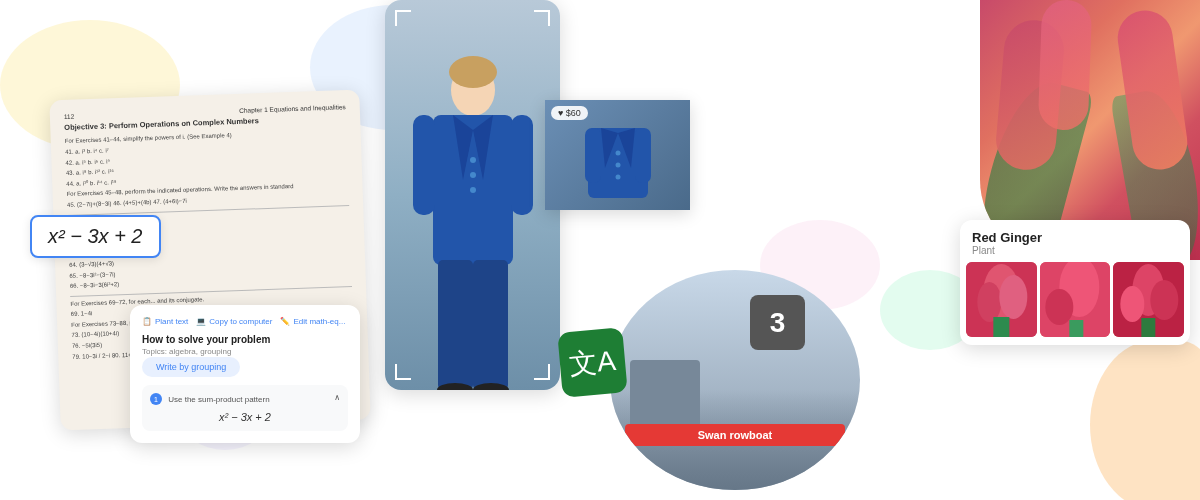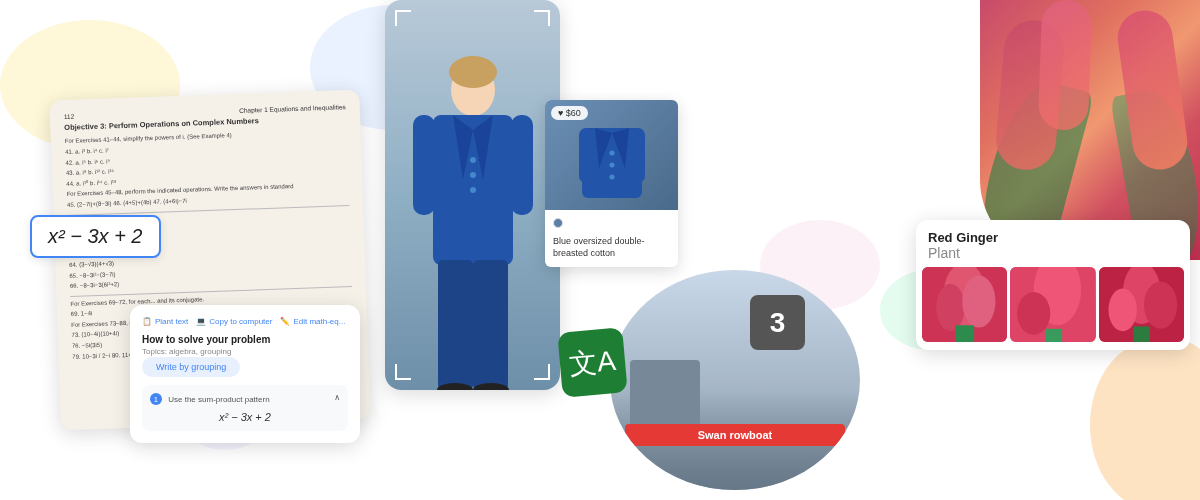--- a/index.html
+++ b/index.html
@@ -178,23 +178,23 @@
     .scan-tl { top: 10px; left: 10px; border-width: 2px 0 0 2px; }
     .scan-tr { top: 10px; right: 10px; border-width: 2px 2px 0 0; }
     .scan-bl { bottom: 10px; left: 10px; border-width: 0 0 2px 2px; }
     .scan-br { bottom: 10px; right: 10px; border-width: 0 2px 2px 0; }
 
     
     .product-card {
       position: absolute;
       left: 545px;
       top: 100px;
-      width: 133px;
+      width: 145px;
       background: white;
-      border-radius: 6px;
+      border-radius: 0;
       box-shadow: 0 4px 16px rgba(0,0,0,0.15);
       overflow: hidden;
       z-index: 10;
     }
     .product-card-img {
       width: 100%;
       height: 110px;
       background: linear-gradient(135deg, #6b8fb5, #4a6a8a);
       position: relative;
       display: flex;
@@ -306,37 +306,37 @@
       padding: 5px 10px;
       border-radius: 4px;
       text-align: center;
     }
 
     
     .plant-card {
       position: absolute;
       right: 10px;
       top: 220px;
-      width: 274px;
+      width: 230px;
       background: white;
       border-radius: 12px;
       box-shadow: 0 4px 20px rgba(0,0,0,0.15);
       overflow: hidden;
       z-index: 10;
     }
     .plant-card-header {
       padding: 10px 12px 6px;
     }
     .plant-name {
       font-size: 13px;
       font-weight: 600;
       color: #222;
     }
     .plant-type {
-      font-size: 14px;
+      font-size: 10px;
       color: #888;
     }
     .plant-images {
       display: flex;
       gap: 3px;
       padding: 0 6px 8px;
     }
     .plant-img {
       flex: 1;
       height: 75px;
@@ -511,24 +511,20 @@
       <rect x="5" y="15" width="60" height="70" rx="6" fill="#2255aa"></rect>
       <polygon points="35,20 18,15 22,55" fill="#1a4499"></polygon>
       <polygon points="35,20 52,15 48,55" fill="#1a4499"></polygon>
       <circle cx="35" cy="40" r="2.5" fill="#4488cc"></circle>
       <circle cx="35" cy="52" r="2.5" fill="#4488cc"></circle>
       <circle cx="35" cy="64" r="2.5" fill="#4488cc"></circle>
       <rect x="2" y="15" width="16" height="55" rx="7" fill="#2255aa"></rect>
       <rect x="52" y="15" width="16" height="55" rx="7" fill="#2255aa"></rect>
     </svg>
   </div>
-  <div class="product-info">
-    <div class="product-color-dot"></div>
-    <div class="product-name">Blue oversized double-breasted cotton</div>
-  </div>
 </div>
 
 <div class="translate-card">
   <div class="translate-badge">
     <span class="translate-icon">文A</span>
   </div>
 </div>
 
 <div class="street-card">
   <div class="street-card-bg">

